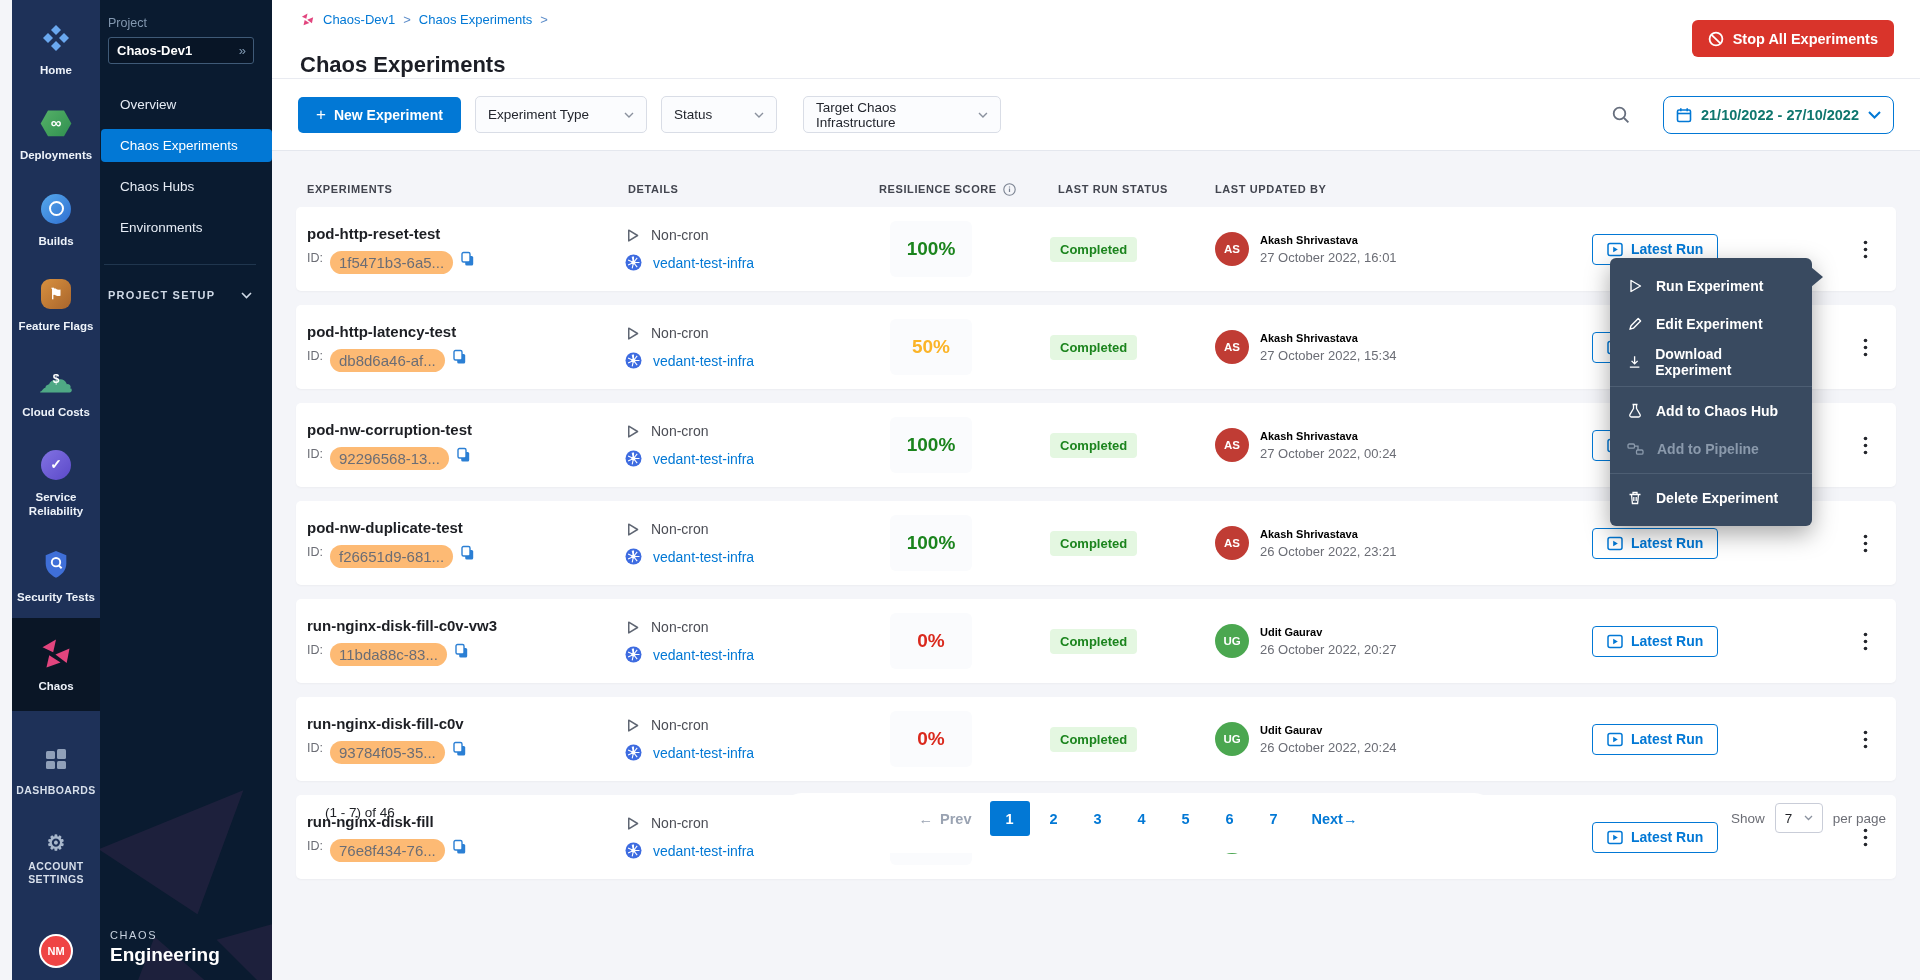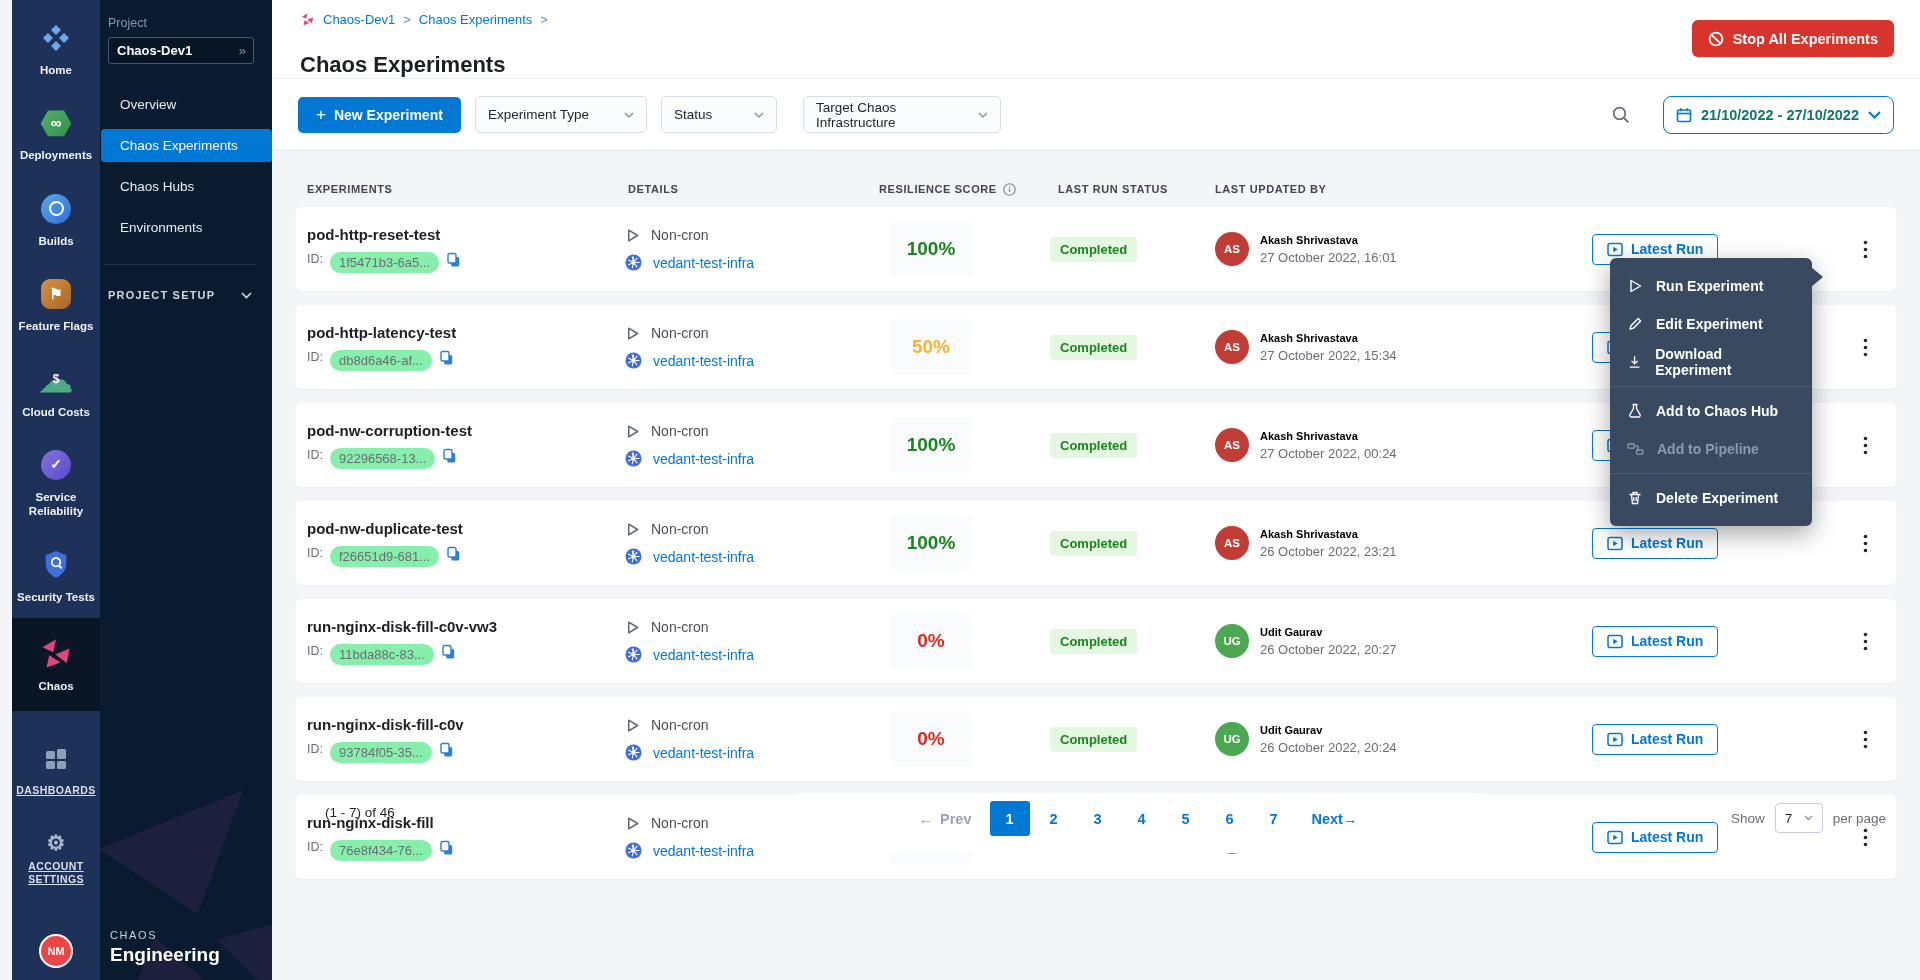--- a/index.html
+++ b/index.html
@@ -22,21 +22,21 @@
        display:flex;align-items:center;justify-content:center;}
   .orb-ring{width:11px;height:11px;border:2.5px solid #fff;border-radius:50%;}
   .flagbox{width:30px;height:30px;border-radius:9px;background:linear-gradient(135deg,#d9913f,#a8652c);
        color:#fff;font-size:15px;display:flex;align-items:center;justify-content:center;}
   .cloudwrap{position:relative;width:36px;height:34px;display:flex;align-items:center;justify-content:center;}
   .cloudwrap .cloud{font-size:34px;color:#4fa985;line-height:1;}
   .cloudwrap .dollar{position:absolute;top:9px;left:50%;transform:translateX(-50%);color:#fff;
        font-size:12px;font-weight:700;}
   .srv{width:30px;height:30px;border-radius:50%;background:linear-gradient(135deg,#8273e2,#5b49c9);
        color:#fff;font-size:14px;font-weight:700;display:flex;align-items:center;justify-content:center;}
-  .sub-label{font-size:10.5px;font-weight:600;letter-spacing:.4px;color:#d7dfeb;text-decoration:underline;}
+  .sub-label{font-size:10.5px;font-weight:600;letter-spacing:.4px;color:#d7dfeb;}
   .rail-gear{font-size:21px;color:#a9b8cc;line-height:1;}
   .rail-avatar{margin-top:auto;margin-bottom:12px;width:30px;height:30px;border-radius:50%;
        background:#ef4444;border:2px solid #fff;color:#fff;font-size:11px;font-weight:700;
        display:flex;align-items:center;justify-content:center;cursor:pointer;}
 
   
   .panel{position:absolute;left:88px;top:0;bottom:0;width:184px;background:#0a1b30;z-index:29;overflow:hidden;}
   .panel-kicker{margin:16px 0 7px 20px;color:#8398b0;font-size:12.5px;}
   .project-input{margin-left:20px;width:146px;height:27px;background:#081526;border:1px solid #3f5a77;
        border-radius:3px;display:flex;align-items:center;position:relative;box-sizing:border-box;}
@@ -86,21 +86,21 @@
   .content{position:absolute;top:151px;left:0;right:0;bottom:0;padding:0 24px;box-sizing:border-box;}
   .thead,.exp-row{display:grid;grid-template-columns:300px 260px 160px 165px 380px 240px 1fr;
        align-items:center;padding-left:11px;box-sizing:border-box;}
   .thead{margin-top:20px;height:36px;}
   .th{font-size:11px;font-weight:700;color:#42454f;letter-spacing:.6px;display:flex;align-items:center;gap:6px;}
   .th-details{padding-left:21px;}.th-score{padding-left:12px;}.th-status{padding-left:31px;}.th-user{padding-left:23px;}
   .exp-row{height:84px;background:#fff;border-radius:5px;margin-bottom:14px;box-shadow:0 1px 2px rgba(40,41,61,.04);}
   .exp-name{font-size:15px;font-weight:700;color:#1d1f24;cursor:pointer;}
   .exp-id-line{margin-top:9px;display:flex;gap:7px;}
   .id-label{font-size:12.5px;color:#6b6d75;}
-  .id-pill{background:#86efac;border-radius:999px;padding:3px 9px;font-size:13px;color:#6b6d75;}
+  .id-pill{background:#fdba74;border-radius:999px;padding:3px 9px;font-size:15px;color:#6b6d75;}
   .copy-icon{cursor:pointer;}
   .cell-details{padding-left:18px;}
   .detail-line{display:flex;align-items:center;gap:11px;font-size:14px;color:#4c4e56;}
   .detail-line + .detail-line{margin-top:11px;}
   .infra-link{color:#0278d5;cursor:pointer;text-decoration:none;}
   .cell-score{padding-left:23px;}
   .score-box{width:82px;height:56px;background:#fafbfd;border-radius:6px;display:flex;align-items:center;
        justify-content:center;font-size:19px;font-weight:700;}
   .score-green{color:#1b841d;}.score-amber{color:#fbb428;}.score-red{color:#da291d;}
   .cell-status{padding-left:23px;}

